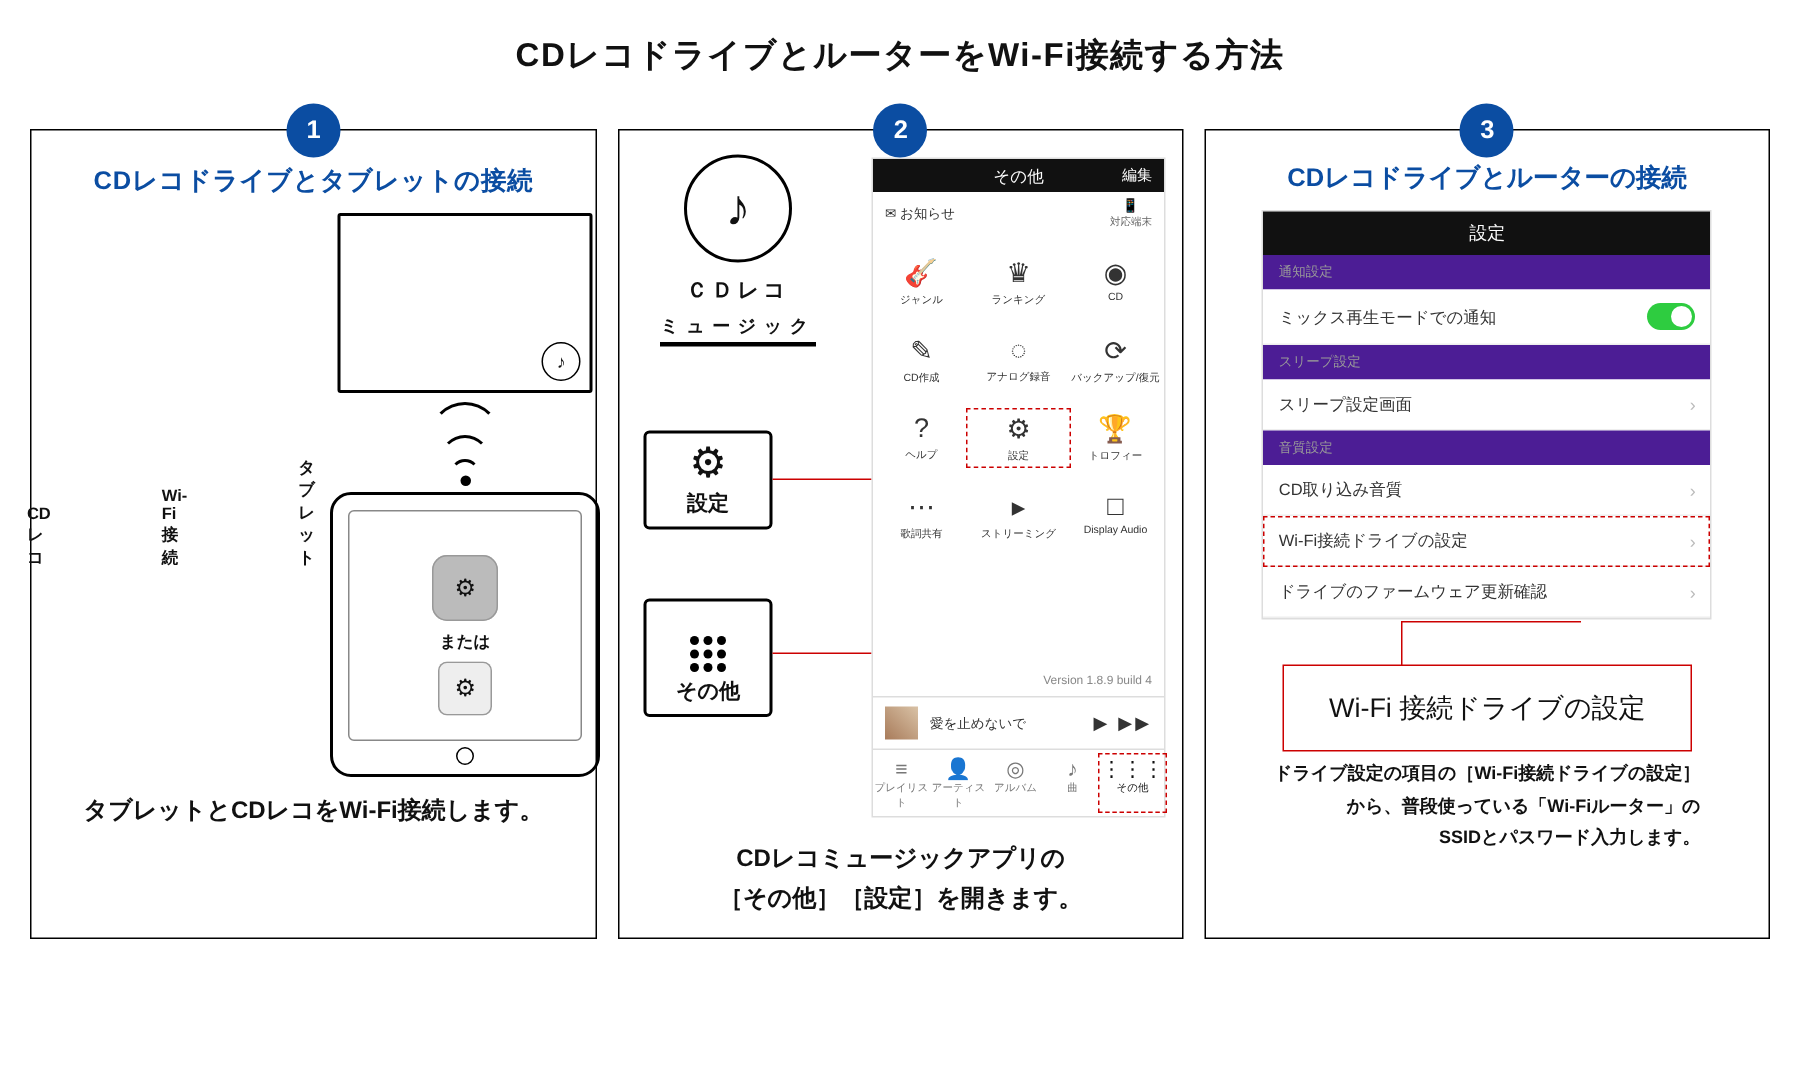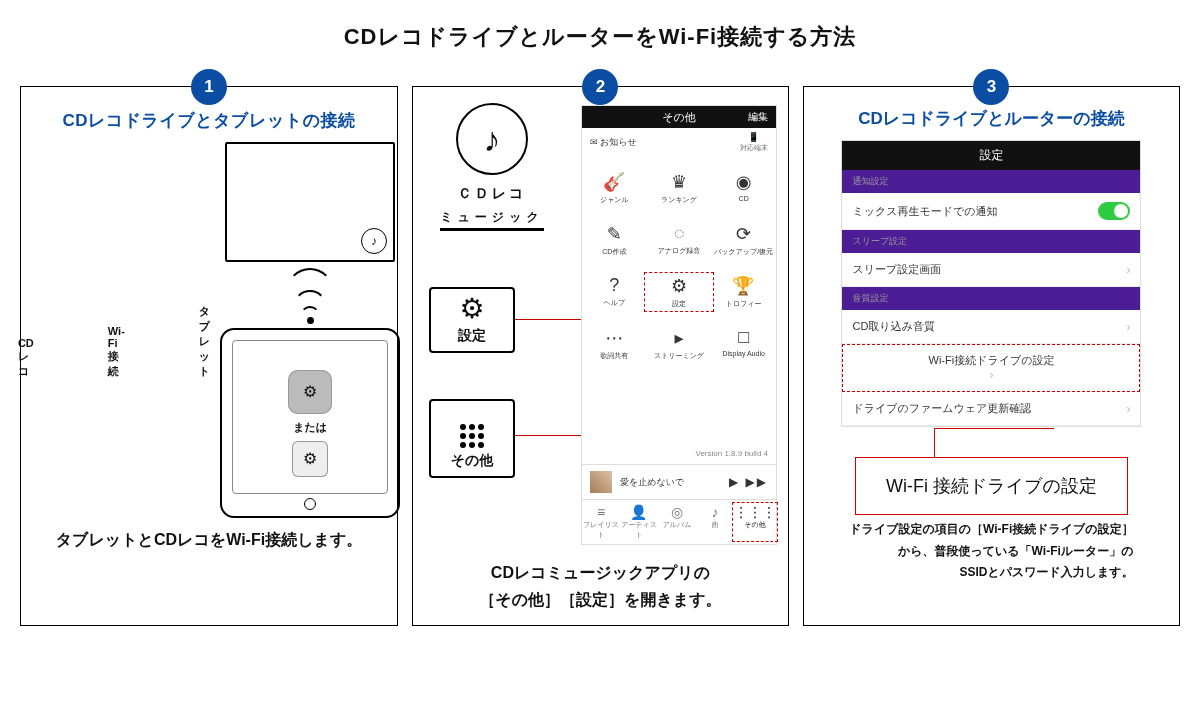--- a/index.html
+++ b/index.html
@@ -65,21 +65,21 @@
 
   .p3 { padding:14px 14px 10px 14px; display:flex; flex-direction:column; align-items:center; }
   .p3-title { color:#0b4da2; font-weight:700; font-size:17px; text-align:center; margin-top:6px; }
   .settings { width:300px; margin-top:10px; border:1px solid #ddd; font-size:11px; color:#333; }
   .settings .sbar { background:#111; color:#fff; text-align:center; padding:6px 0; font-size:12px; }
   .settings .sh { background:#4c1d95; color:#999; font-size:9px; padding:5px 10px; }
   .settings .sr { display:flex; align-items:center; justify-content:space-between; padding:9px 10px; border-bottom:1px solid #eee; background:#fff; }
   .settings .sr .chev { color:#bbb; font-size:12px; }
   .settings .toggle { width:32px; height:18px; background:#2ecc40; border-radius:10px; position:relative; }
   .settings .toggle::after { content:""; position:absolute; right:2px; top:2px; width:14px; height:14px; background:#fff; border-radius:50%; }
-  .settings .hlrow { outline:1px dashed #c00; outline-offset:-1px;flex-direction:column; }
+  .settings .hlrow { outline:1px dashed #c00; outline-offset:-1px; }
   .redcallout { border:1.5px solid #c00; padding:16px 30px; font-size:18px; margin-top:30px; background:#fff; position:relative; }
   .redcallout::before { content:""; position:absolute; left:78px; top:-30px; width:1px; height:30px; background:#c00; }
   .redcallout::after { content:""; position:absolute; left:78px; top:-30px; width:120px; height:1px; background:#c00; }
   .p3-caption { font-size:12px; text-align:right; font-weight:600; margin-top:4px; line-height:1.8; }
 
   .grid3x3 { display:inline-grid; grid-template-columns:repeat(3,6px); grid-template-rows:repeat(3,6px); gap:3px; }
   .grid3x3 span { background:#000; border-radius:50%; }
 </style>
 </head>
 <body>

